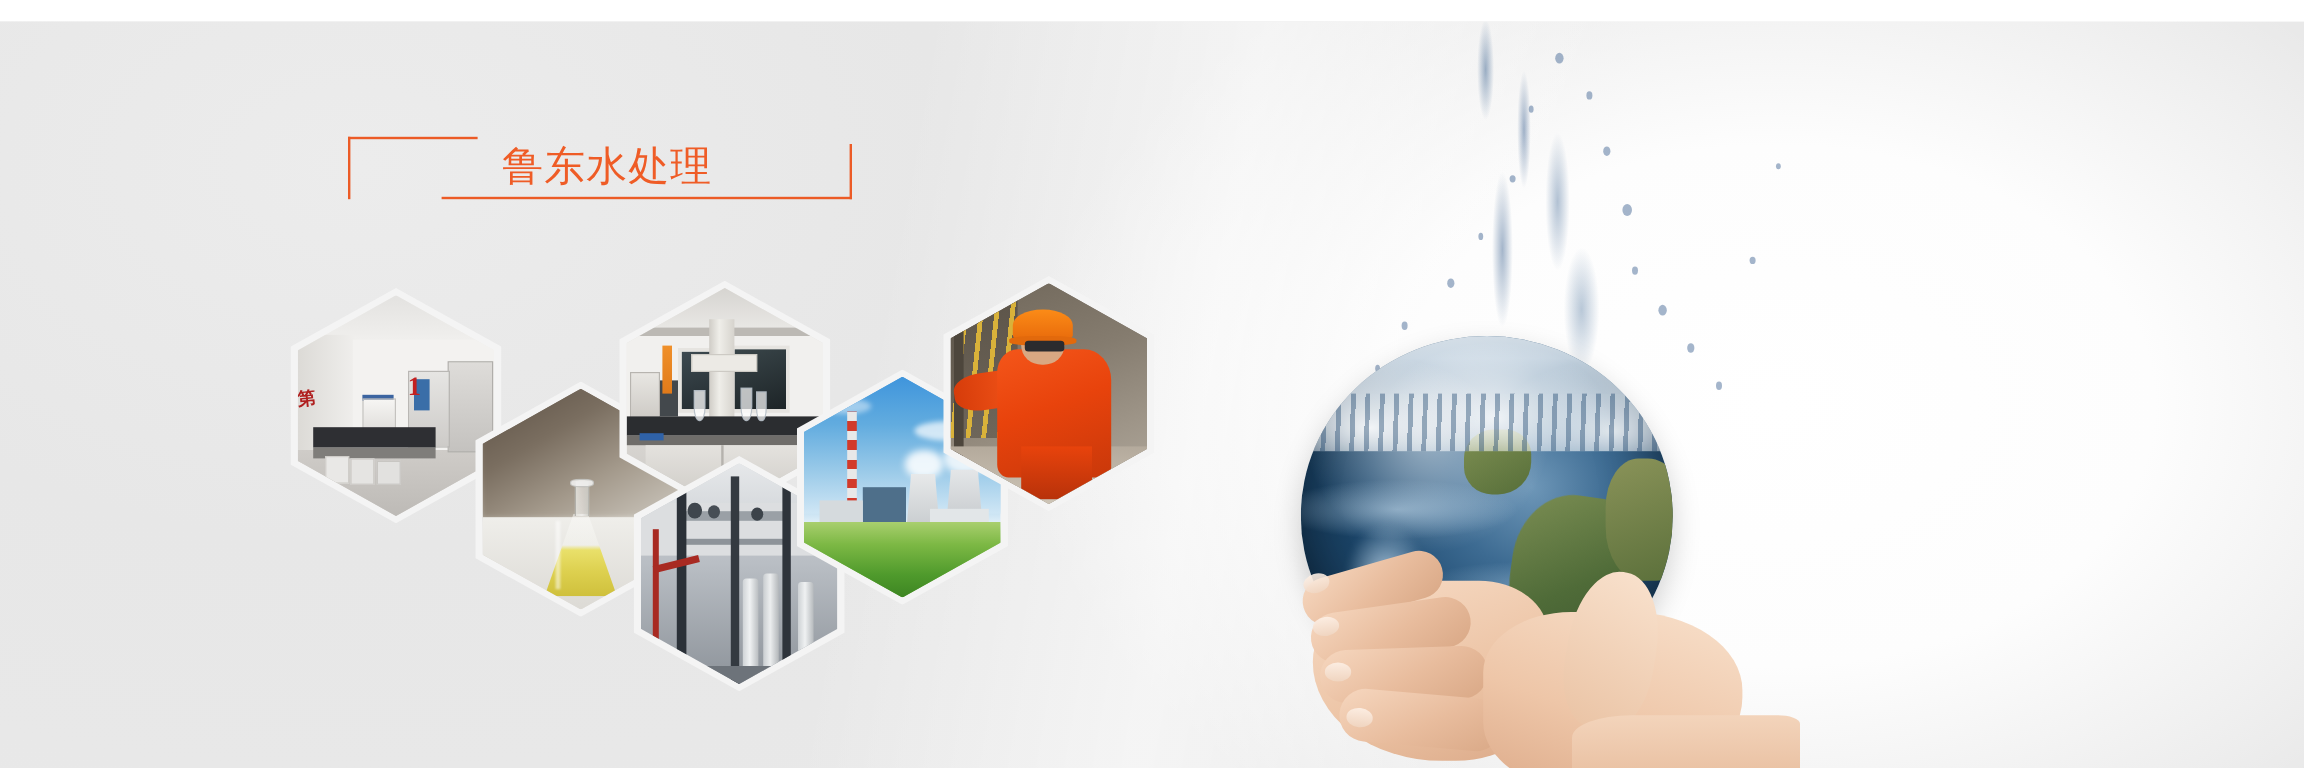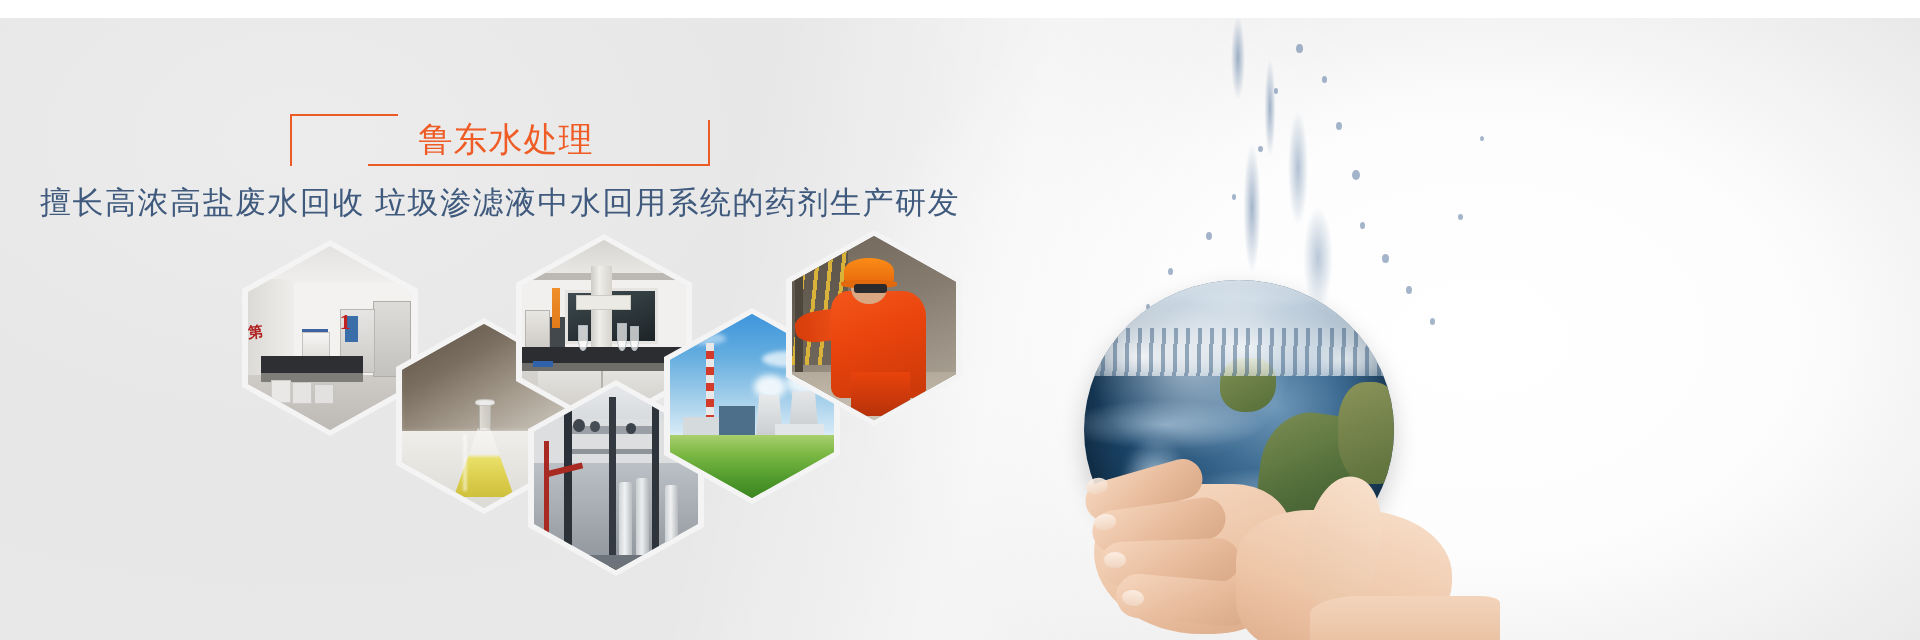--- a/index.html
+++ b/index.html
@@ -310,21 +310,20 @@
         <span class="br" id="br-top-left"></span>
         <span class="br" id="br-left"></span>
         <span class="br" id="br-bot"></span>
         <span class="br" id="br-right"></span>
       </div>
       <div id="title">
         <span class="cn">鲁东水处理</span>
       </div>
     </div>
 
-    <div id="subtitle">擅长高浓高盐废水回收 垃圾渗滤液中水回用系统的药剂生产研发</div>
   </div>
 
   <div class="hexframe" style="left:242px;top:222px;width:176px;height:196px;"></div>
   <div class="hex" id="hex1" style="left:248px;top:228px;width:164px;height:184px;">
     <div class="hexinner" id="hex1-img">
       <div class="wall" id="h1-ceil"></div>
       <div class="wall" id="h1-leftwall"></div>
       <div class="wall" id="h1-backwall"></div>
       <div class="wall" id="h1-floor"></div>
       <div class="wall" id="h1-cab2"></div>

